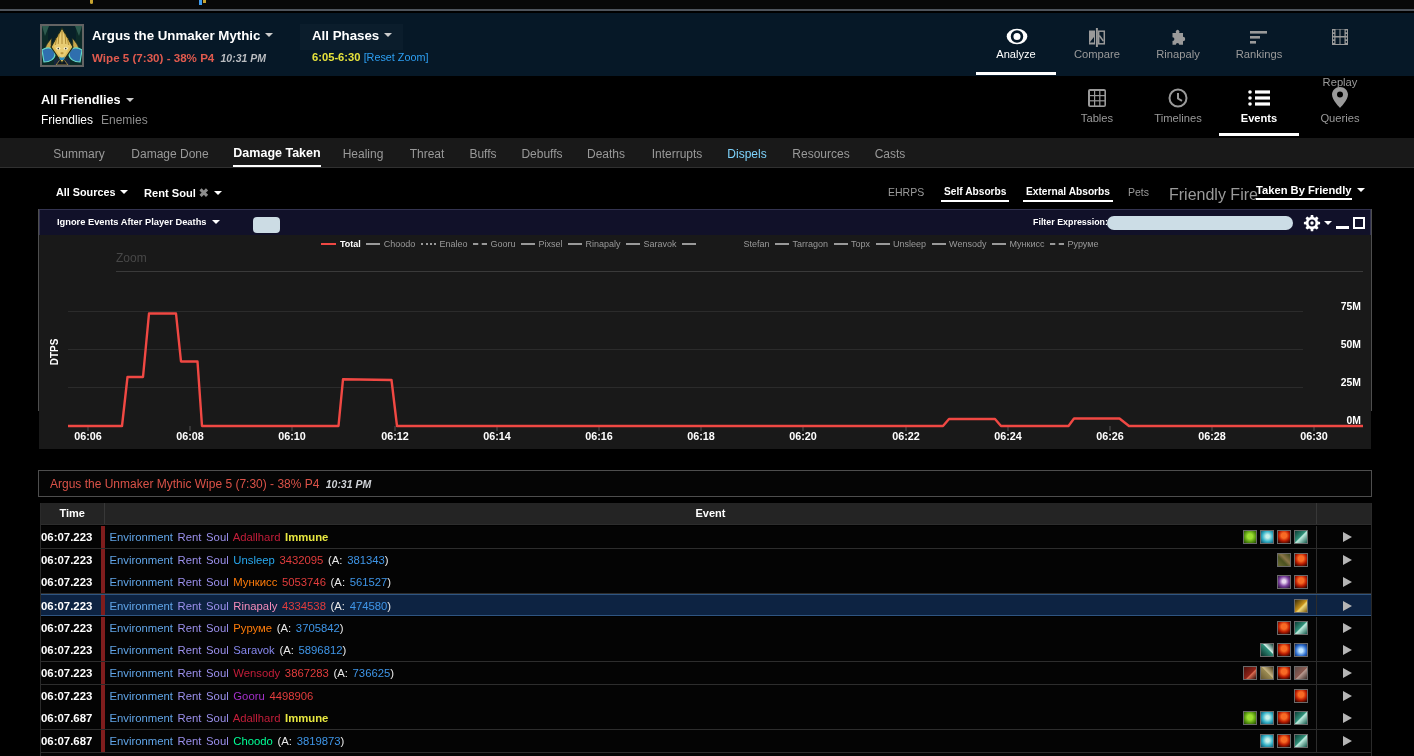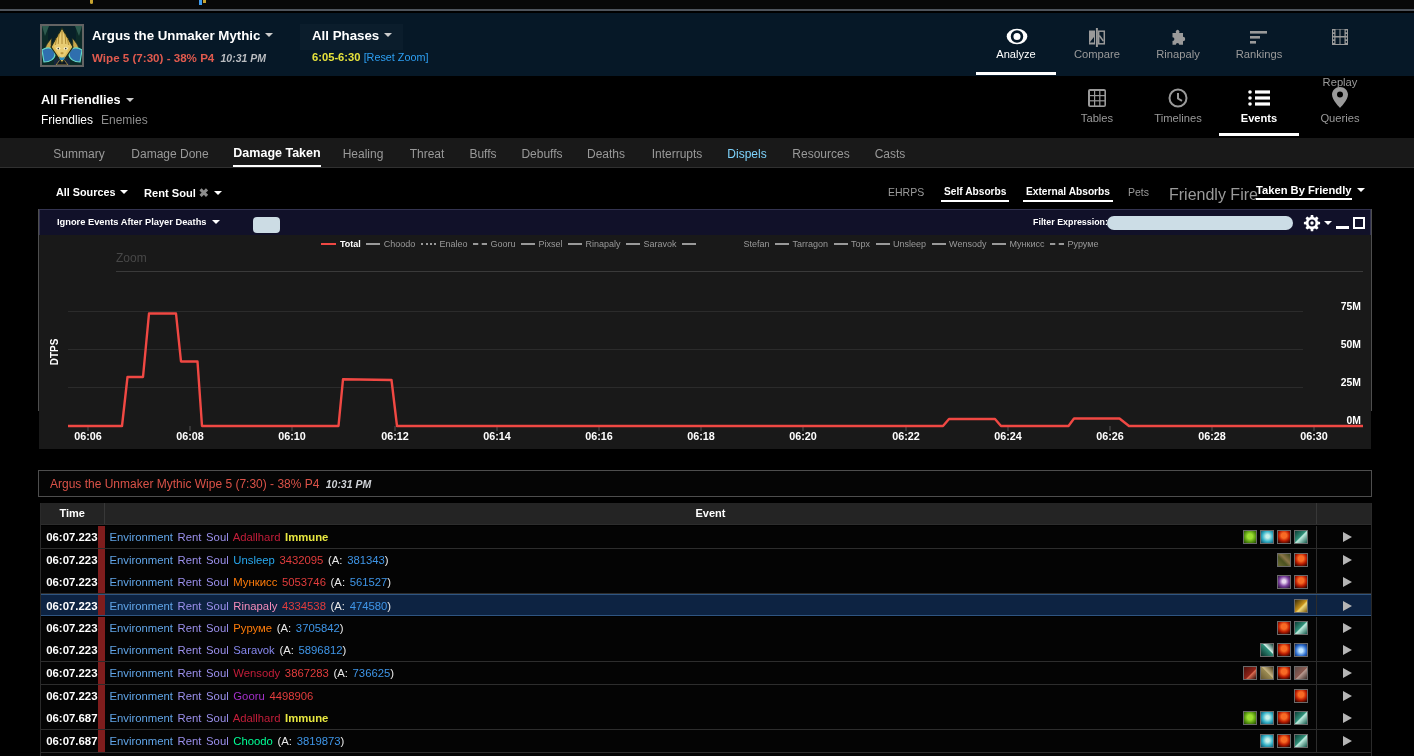--- a/index.html
+++ b/index.html
@@ -2,21 +2,21 @@
 <html><head>
 <meta charset="utf-8">
 <style>
 * { margin:0; padding:0; box-sizing:border-box; }
 html,body { background:#000; width:1414px; height:756px; overflow:hidden; }
 body { font-family:"Liberation Sans", sans-serif; position:relative; }
 .abs { position:absolute; }
 .cc { transform:translateX(-50%); white-space:nowrap; }
 .caret { display:inline-block; width:0; height:0; border-left:4px solid transparent; border-right:4px solid transparent; border-top:4px solid #ccc; vertical-align:middle; margin-left:5px; margin-bottom:2px; }
 .row { position:absolute; left:0; width:1332px; height:23px; border-bottom:1px solid #2d2d2d; background:#040404; }
-.rt { position:absolute; left:0; top:0; width:63.5px; height:100%; border-right:7px solid #7f1d1d; color:#fff; font-weight:bold; font-size:11.4px; text-align:right; line-height:22px; }
+.rt { position:absolute; left:0; top:0; width:63.5px; height:100%; border-right:4px solid #7f1d1d; color:#fff; font-weight:bold; font-size:11.4px; text-align:left; line-height:22px; }
 .re { position:absolute; left:68.5px; top:0; height:100%; font-size:11.3px; line-height:22px; white-space:nowrap; word-spacing:1.5px; }
 .ric { position:absolute; top:4px; width:14px; height:14px; border:1px solid #6a6a6a; }
 .rar { position:absolute; left:1275px; top:0; width:57px; height:100%; border-left:1px solid #2d2d2d; }
 .rar:after { content:""; position:absolute; left:26px; top:6px; width:0; height:0; border-left:9px solid #b5b5b5; border-top:5.5px solid transparent; border-bottom:5.5px solid transparent; }
 .env { color:#61a5e8; } .rs { color:#9b90ec; } .dmg { color:#e23d3d; } .ab { color:#3f96e8; } .wh { color:#e8e8e8; }
 .i-green { background:radial-gradient(circle at 50% 45%, #9ade30 0 28%, #52900e 66%, #234503); }
 .i-cyan { background:radial-gradient(circle at 55% 45%, #c8f0ea 0 18%, #35b2c8 55%, #09465e); }
 .i-red { background:radial-gradient(circle at 50% 38%, #f86a24 0 28%, #b81a00 58%, #200400 95%); }
 .i-teal { background:linear-gradient(135deg, #0c3c34, #2f8f78 45%, #bfeee0 52%, #15594a); }
 .i-mot { background:linear-gradient(45deg,#6b6a33,#4a5220 40%,#8a7548 60%,#3a4418); }

